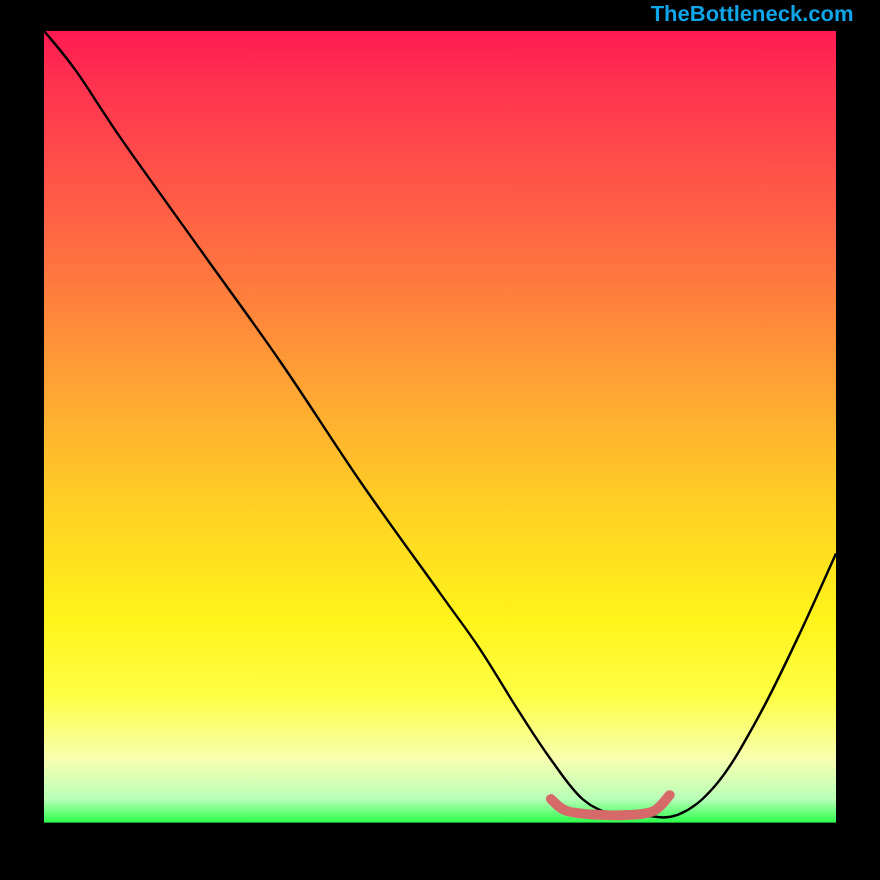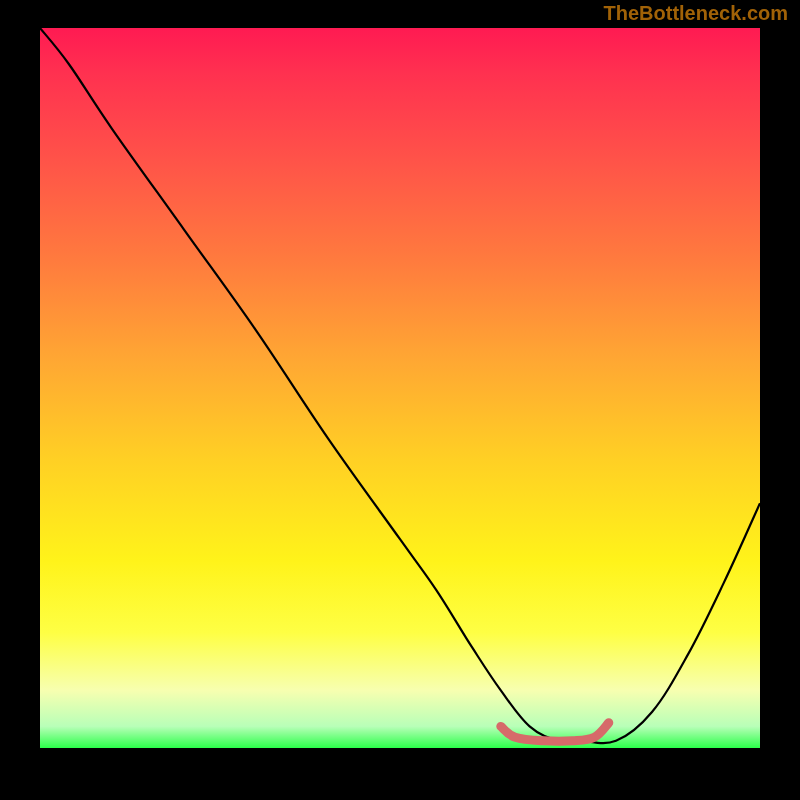--- a/index.html
+++ b/index.html
@@ -12,22 +12,22 @@
   }
   .frame {
     position: relative;
     width: 800px;
     height: 800px;
     background: #000;
   }
   .watermark {
     position: absolute;
     top: 2px;
-    right: 12px;
-    color: #a16207;
+    right: 24px;
+    color: #0ea5e9;
     font-size: 20px;
     font-weight: bold;
     z-index: 10;
   }
   .plot {
     position: absolute;
     left: 40px;
     top: 28px;
     width: 720px;
     height: 720px;

